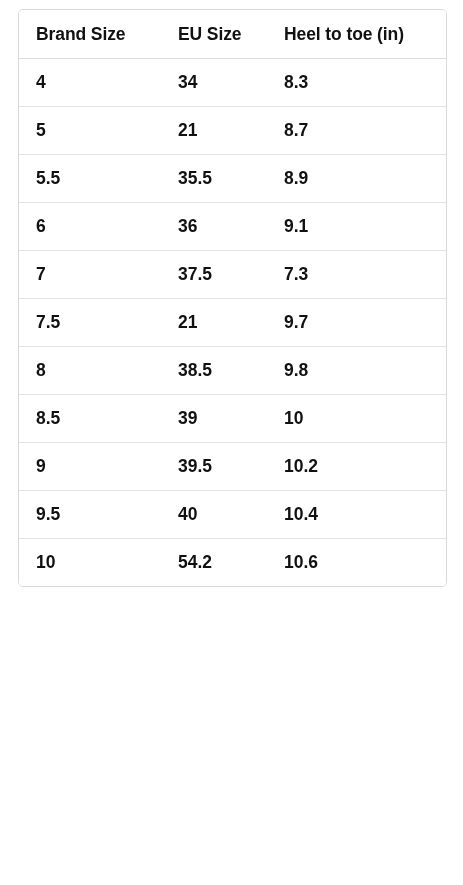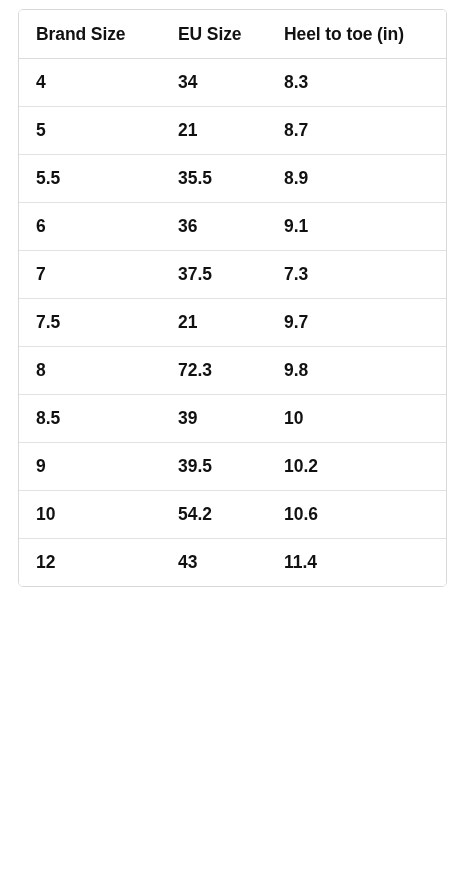--- a/index.html
+++ b/index.html
@@ -120,38 +120,38 @@
           <td class="eu">37.5</td>
           <td class="heel">7.3</td>
         </tr>
         <tr>
           <td class="brand">7.5</td>
           <td class="eu">21</td>
           <td class="heel">9.7</td>
         </tr>
         <tr>
           <td class="brand">8</td>
-          <td class="eu">72.3</td>
+          <td class="eu">38.5</td>
           <td class="heel">9.8</td>
         </tr>
         <tr>
           <td class="brand">8.5</td>
           <td class="eu">39</td>
           <td class="heel">10</td>
         </tr>
         <tr>
           <td class="brand">9</td>
           <td class="eu">39.5</td>
           <td class="heel">10.2</td>
         </tr>
         <tr>
+          <td class="brand">9.5</td>
+          <td class="eu">40</td>
+          <td class="heel">10.4</td>
+        </tr>
+        <tr>
           <td class="brand">10</td>
           <td class="eu">54.2</td>
           <td class="heel">10.6</td>
-        </tr>
-        <tr>
-          <td class="brand">12</td>
-          <td class="eu">43</td>
-          <td class="heel">11.4</td>
         </tr>
       </tbody>
   </table>
 </div>
 
 </body></html>

